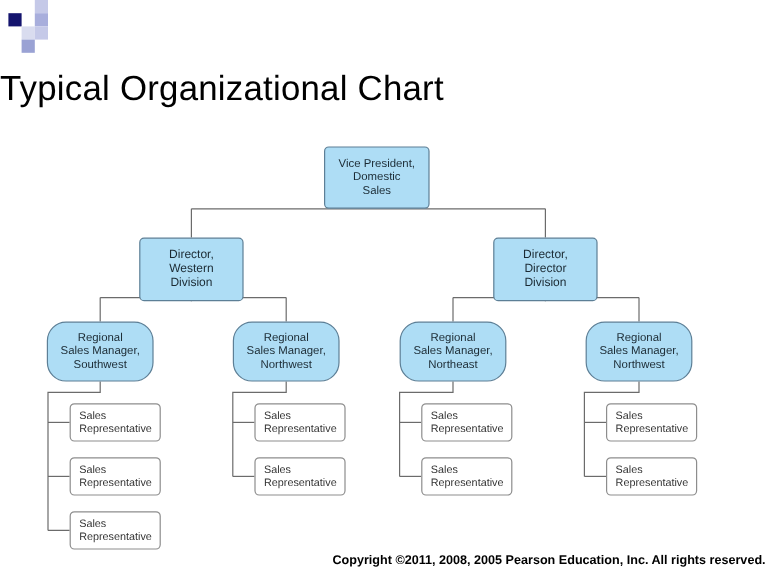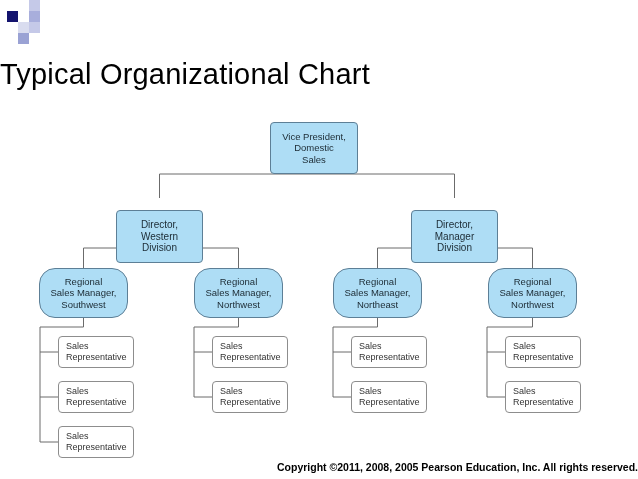--- a/index.html
+++ b/index.html
@@ -80,21 +80,21 @@
   .node.white {
     background: #ffffff;
     border: 1px solid #8d8d8d;
     align-items: flex-start;
     text-align: left;
     color: #333333;
     padding-left: 7px;
   }
 
   .node.vp      { font-size: 9.5px; }
-  .node.dir     { font-size: 10px; margin-top: 12px; }
+  .node.dir     { font-size: 10px; }
   .node.mgr     { font-size: 9.5px; border-radius: 16px; }
   .node.rep     { font-size: 9px; }
 
   
   #copyright {
     position: absolute;
     left: 0;
     top: 461px;
     width: 638px;
     text-align: right;
@@ -153,21 +153,21 @@
       <span>Domestic</span>
       <span>Sales</span>
     </div>
     <div class="node blue dir" style="left: 116px; top: 198px; width: 87px; height: 53px;">
       <span>Director,</span>
       <span>Western</span>
       <span>Division</span>
     </div>
     <div class="node blue dir" style="left: 411px; top: 198px; width: 87px; height: 53px;">
       <span>Director,</span>
-      <span>Manager</span>
+      <span>Director</span>
       <span>Division</span>
     </div>
     <div class="node blue mgr" style="left: 39px; top: 268px; width: 89px; height: 50px;">
       <span>Regional</span>
       <span>Sales Manager,</span>
       <span>Southwest</span>
     </div>
     <div class="node blue mgr" style="left: 194px; top: 268px; width: 89px; height: 50px;">
       <span>Regional</span>
       <span>Sales Manager,</span>

